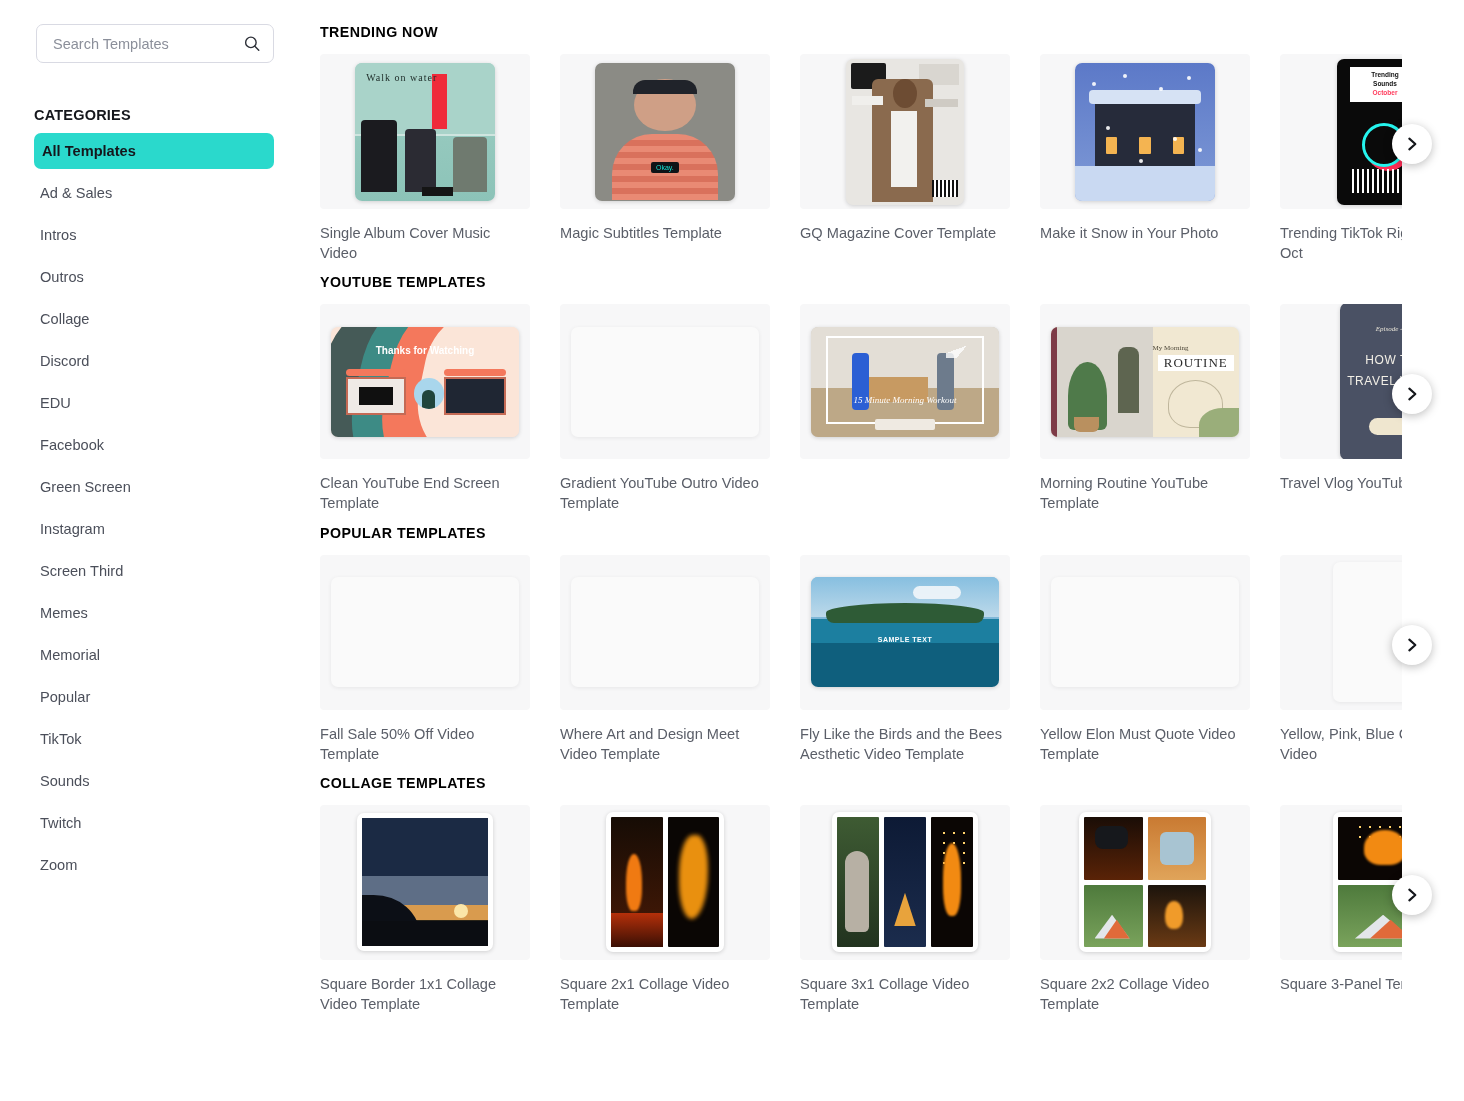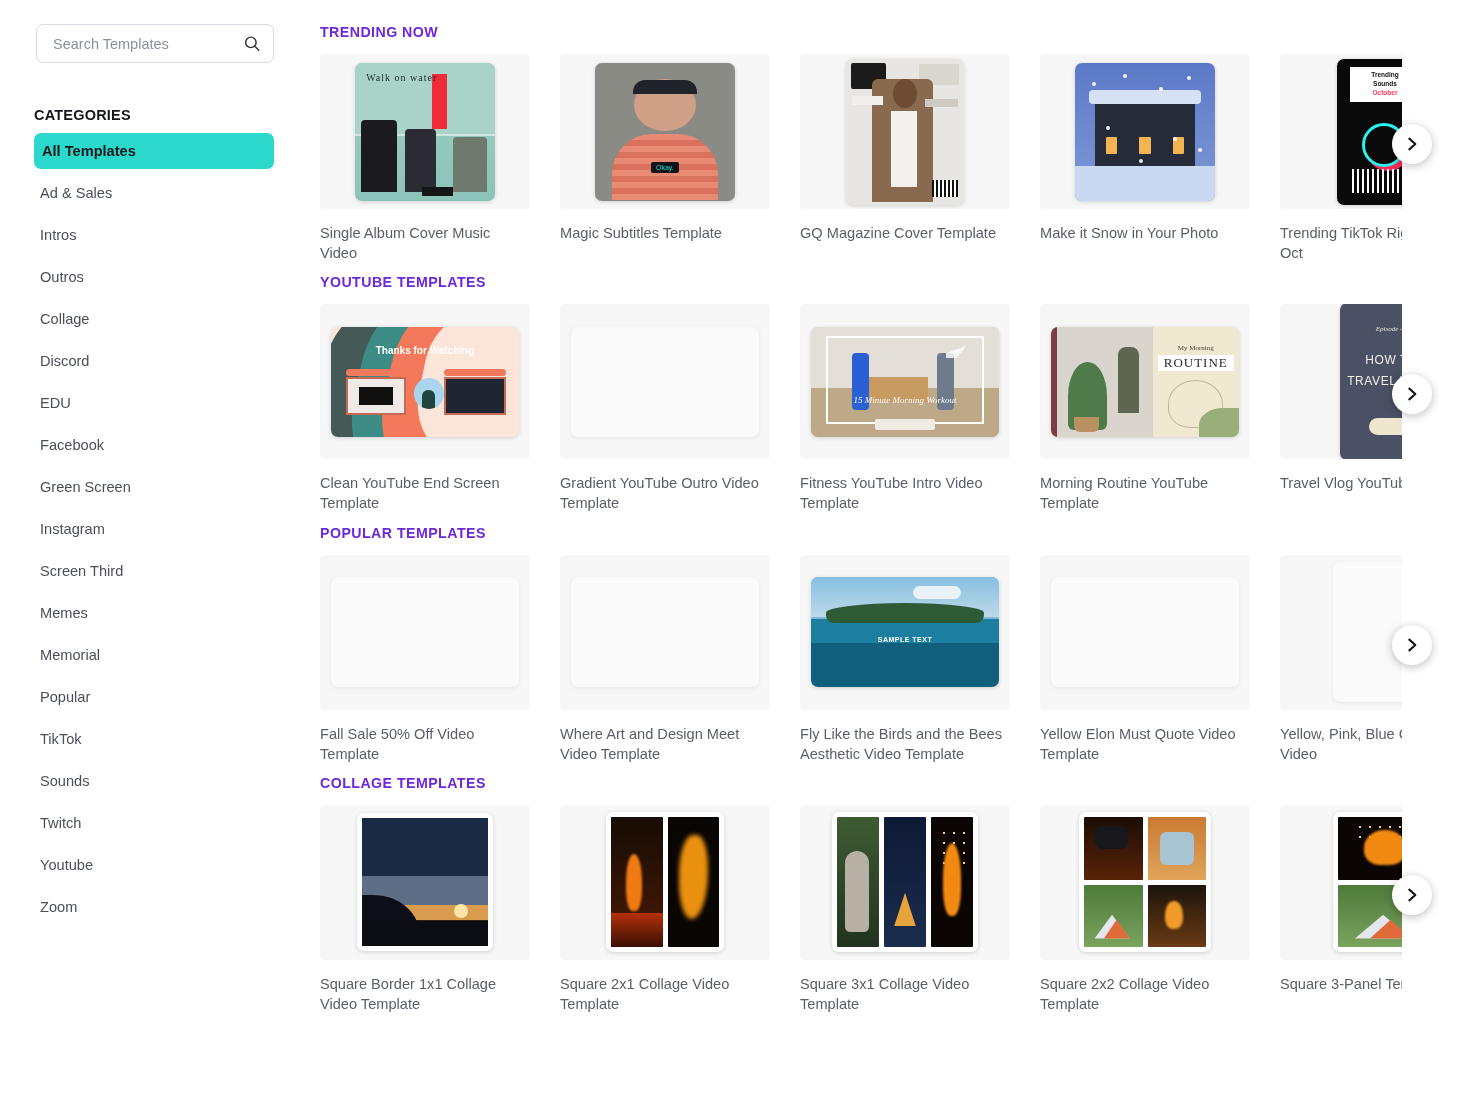--- a/index.html
+++ b/index.html
@@ -67,21 +67,21 @@
   
   .main {
     flex: 1 1 auto;
     position: relative;
     padding: 24px 0 0 10px;
     overflow: hidden;
   }
   .section { margin-bottom: 11px; position: relative; }
   .section-title {
     font-size: 14.2px; font-weight: bold;
-    letter-spacing: .45px; color: #6d28d9;
+    letter-spacing: .45px; color: #000000;
     margin: 0 0 14px 0;
   }
   .row {
     display: flex;
     gap: 30px;
     position: relative;
   }
   .card { width: 210px; flex: 0 0 210px; }
   .thumb {
     width: 210px; height: 155px;
@@ -198,21 +198,21 @@
   .fitness .chip { position:absolute; left:34%; bottom:6%; width:32%; height:10%; background:#efeae2; border-radius:2px;}
   .fitness .leaf { position:absolute; right:6%; top:6%; width:22%; height:22%;
        background:conic-gradient(from 220deg,#fff 0 30deg, transparent 30deg); opacity:.8;}
 
   .routine { background:#f1e8d2; position:relative; display:flex;}
   .routine .lft { width:54%; height:100%; background:#d9d5cd; position:relative; border-left:6px solid #7d3b47;}
   .routine .plant { position:absolute; left:12%; bottom:6%; width:40%; height:62%; background:#4f7a4a; border-radius:50% 50% 6px 6px;}
   .routine .pot { position:absolute; left:18%; bottom:4%; width:26%; height:14%; background:#b9905f; border-radius:0 0 6px 6px;}
   .routine .pers { position:absolute; right:14%; top:18%; width:22%; height:60%; background:#5e6550; border-radius:8px 8px 0 0;}
   .routine .rgt { width:46%; height:100%; position:relative;}
-  .routine .mm { position:absolute; left:0; right:0; top:16%; text-align:center; font-size:7px; color:#4c4638;
+  .routine .mm { position:absolute; left:0; right:0; top:16%; text-align:left; font-size:7px; color:#4c4638;
       font-family:"Liberation Serif", serif;}
   .routine .rt { position:absolute; left:6%; right:6%; top:26%; text-align:center; font-size:13px; color:#2b2b2b;
       font-family:"Liberation Serif", serif; letter-spacing:1px; background:#fff;}
   .routine .ln { position:absolute; left:18%; top:48%; width:64%; height:44%; border:1px solid #bfb69c; border-radius:50% 50% 40% 40%;}
   .routine .grn { position:absolute; right:0; bottom:0; width:46%; height:26%; background:#9aae7a; border-radius:60% 0 0 0;}
 
   .travel { background:#4a5164; position:relative; }
   .travel .ep { position:absolute; left:0; right:0; top:14%; text-align:center; color:#e6e2d6; font-size:7px;
       font-family:"Liberation Serif", serif; font-style:italic;}
   .travel .h1 { position:absolute; left:0; right:0; top:32%; text-align:center; color:#f2efe6; font-size:12px; letter-spacing:.6px;}
@@ -300,21 +300,20 @@
       <li class="cat-item"><span>Facebook</span></li>
       <li class="cat-item"><span>Green Screen</span></li>
       <li class="cat-item"><span>Instagram</span></li>
       <li class="cat-item"><span>Screen Third</span></li>
       <li class="cat-item"><span>Memes</span></li>
       <li class="cat-item"><span>Memorial</span></li>
       <li class="cat-item"><span>Popular</span></li>
       <li class="cat-item"><span>TikTok</span></li>
       <li class="cat-item"><span>Sounds</span></li>
       <li class="cat-item"><span>Twitch</span></li>
-      <li class="cat-item"><span>Youtube</span></li>
       <li class="cat-item"><span>Zoom</span></li>
     </ul>
   </aside>
 
   <main class="main">
 
     <section class="section">
       <h2 class="section-title">TRENDING NOW</h2>
       <div class="row">
 
@@ -446,21 +445,20 @@
               <div class="rm"></div>
                 <div class="shelf"></div>
                 <div class="man"></div>
                 <div class="woman"></div>
               <div class="leaf"></div>
                 <div class="frame"></div>
               <div class="cap">15 Minute Morning Workout</div>
               <div class="chip"></div>
             </div>
           </div>
-          <div class="card-label">Fitness YouTube Intro Video Template</div>
         </div>
 
         <div class="card">
           <div class="thumb">
             <div class="media m-wide routine">
               <div class="lft">
                   <div class="plant"></div>
                   <div class="pot"></div>
                   <div class="pers"></div>
                 </div>

